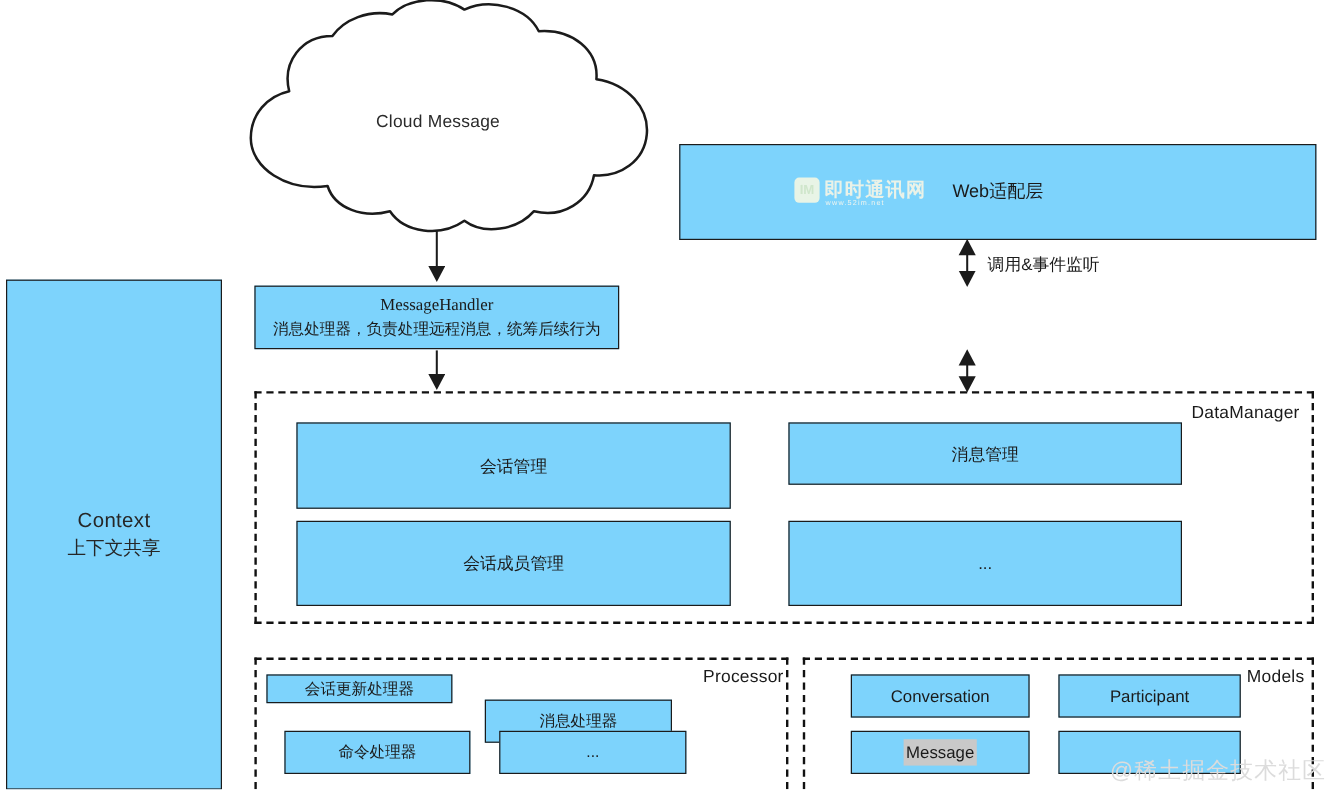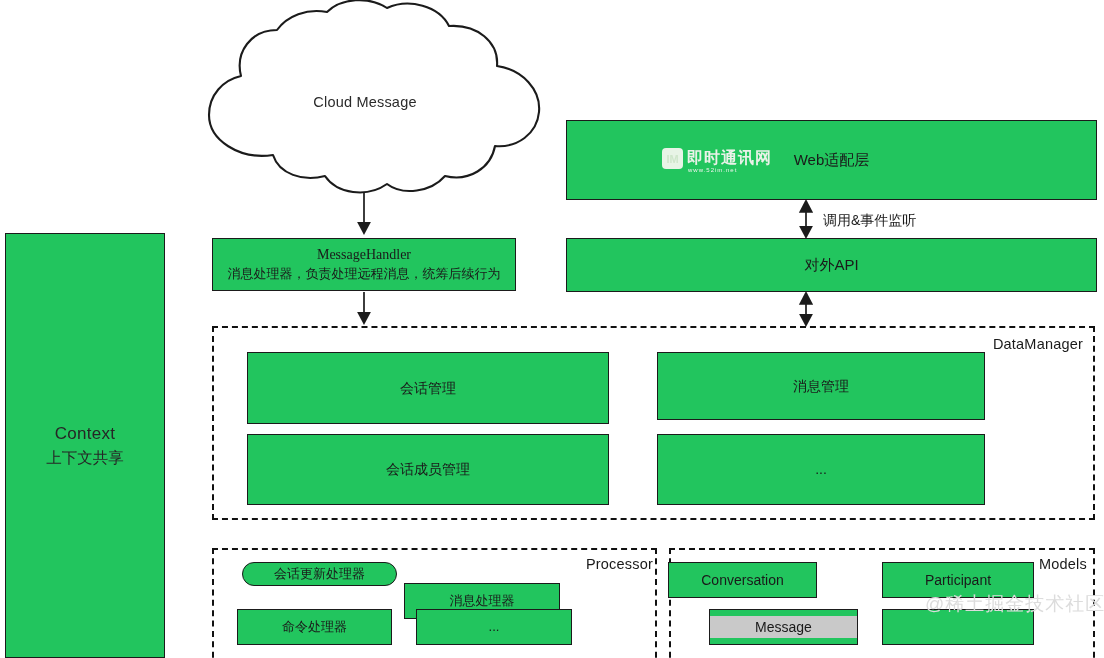--- a/index.html
+++ b/index.html
@@ -17,24 +17,25 @@
     height: 658px;
     background: #ffffff;
     overflow: hidden;
   }
   .abs { position: absolute; }
 
   
   .box {
     position: absolute;
     border: 1.6px solid #1b1b1b;
-    background: #22c55e;
+    background: #7dd3fc;
     box-sizing: border-box;
     display: flex;
     flex-direction: column;
+    align-items: center;
     justify-content: center;
     text-align: center;
     line-height: 1.45;
   }
   .box .line1 { display: block; }
   .box .line2 { display: block; }
 
   
   .group {
     position: absolute;
@@ -129,21 +130,21 @@
 
   <svg class="arrow-svg" style="left:356px; top:192px;" width="18" height="48">
     <defs>
       <marker id="ah" markerWidth="9" markerHeight="9" refX="5" refY="4.2" orient="auto">
         <path d="M0,0 L8,4.2 L0,8.4 z" fill="#1b1b1b"></path>
       </marker>
     </defs>
     <line x1="8" y1="0" x2="8" y2="38" stroke="#1b1b1b" stroke-width="1.7" marker-end="url(#ah)"></line>
   </svg>
 
-  <div class="box" style="left:5px; top:233px; width:160px; height:425px;">
+  <div class="box" style="left:5px; top:233px; width:180px; height:425px;">
     <span class="t-ctx-en">Context</span>
     <span class="t-ctx-cn">上下文共享</span>
   </div>
 
   <div class="box" style="left:212px; top:238px; width:304px; height:53px;font-family:Liberation Serif, serif;">
     <span class="line1 t-md">MessageHandler</span>
     <span class="line2 t-sm">消息处理器，负责处理远程消息，统筹后续行为</span>
   </div>
 
   <svg class="arrow-svg" style="left:356px; top:292px;" width="18" height="36">
@@ -166,71 +167,68 @@
         <path d="M0,0 L8,4.2 L0,8.4 z" fill="#1b1b1b"></path>
       </marker>
       <marker id="ah2r" markerWidth="9" markerHeight="9" refX="3.5" refY="4.2" orient="auto">
         <path d="M8,0 L0,4.2 L8,8.4 z" fill="#1b1b1b"></path>
       </marker>
     </defs>
     <line x1="8" y1="4" x2="8" y2="33" stroke="#1b1b1b" stroke-width="1.7" marker-end="url(#ah2)" marker-start="url(#ah2r)"></line>
   </svg>
   <div class="abs t-md" style="left:823px; top:212px;">调用&amp;事件监听</div>
 
-  <div class="box" style="left:566px; top:238px; width:531px; height:54px;">
-    <span class="t-lg">对外API</span>
-  </div>
 
   <svg class="arrow-svg" style="left:798px; top:293px;" width="18" height="34">
     <line x1="8" y1="4" x2="8" y2="29" stroke="#1b1b1b" stroke-width="1.7" marker-end="url(#ah2)" marker-start="url(#ah2r)"></line>
   </svg>
 
   <div class="group" style="left:212px; top:326px; width:883px; height:194px;">
     <div class="group-label" style="right:10px; top:8px;">DataManager</div>
   </div>
   <div class="box" style="left:247px; top:352px; width:362px; height:72px;">
     <span class="t-md">会话管理</span>
   </div>
-  <div class="box" style="left:657px; top:352px; width:328px; height:68px;">
+  <div class="box" style="left:657px; top:352px; width:328px; height:52px;">
     <span class="t-md">消息管理</span>
   </div>
   <div class="box" style="left:247px; top:434px; width:362px; height:71px;">
     <span class="t-md">会话成员管理</span>
   </div>
   <div class="box" style="left:657px; top:434px; width:328px; height:71px;">
     <span class="t-md">...</span>
   </div>
 
   <div class="group" style="left:212px; top:548px; width:445px; height:120px;">
     <div class="group-label" style="right:2px; top:6px;">Processor</div>
   </div>
-  <div class="box" style="left:242px; top:562px; width:155px; height:24px;border-radius:16px;">
+  <div class="box" style="left:222px; top:562px; width:155px; height:24px;">
     <span class="t-sm">会话更新处理器</span>
   </div>
   <div class="box" style="left:404px; top:562px; width:156px; height:36px;margin-top:21px;">
     <span class="t-sm">消息处理器</span>
   </div>
   <div class="box" style="left:237px; top:609px; width:155px; height:36px;">
     <span class="t-sm">命令处理器</span>
   </div>
   <div class="box" style="left:416px; top:609px; width:156px; height:36px;">
     <span class="t-sm">...</span>
   </div>
 
   <div class="group" style="left:669px; top:548px; width:426px; height:120px;">
     <div class="group-label" style="right:6px; top:6px;">Models</div>
   </div>
-  <div class="box" style="left:668px; top:562px; width:149px; height:36px;">
+  <div class="box" style="left:709px; top:562px; width:149px; height:36px;">
     <span class="t-md">Conversation</span>
   </div>
   <div class="box" style="left:709px; top:609px; width:149px; height:36px;">
     <span class="t-md hl">Message</span>
   </div>
   <div class="box" style="left:882px; top:562px; width:152px; height:36px;">
     <span class="t-md">Participant</span>
   </div>
   <div class="box" style="left:882px; top:609px; width:152px; height:36px;">
     <span class="t-md"></span>
   </div>
 
-  <div class="wm-juejin" style="left:925px; top:591px;">@稀土掘金技术社区</div>
+  <div class="wm-juejin" style="left:925px; top:629px;">@稀土掘金技术社区</div>
 
 </div>
 
 </body></html>

